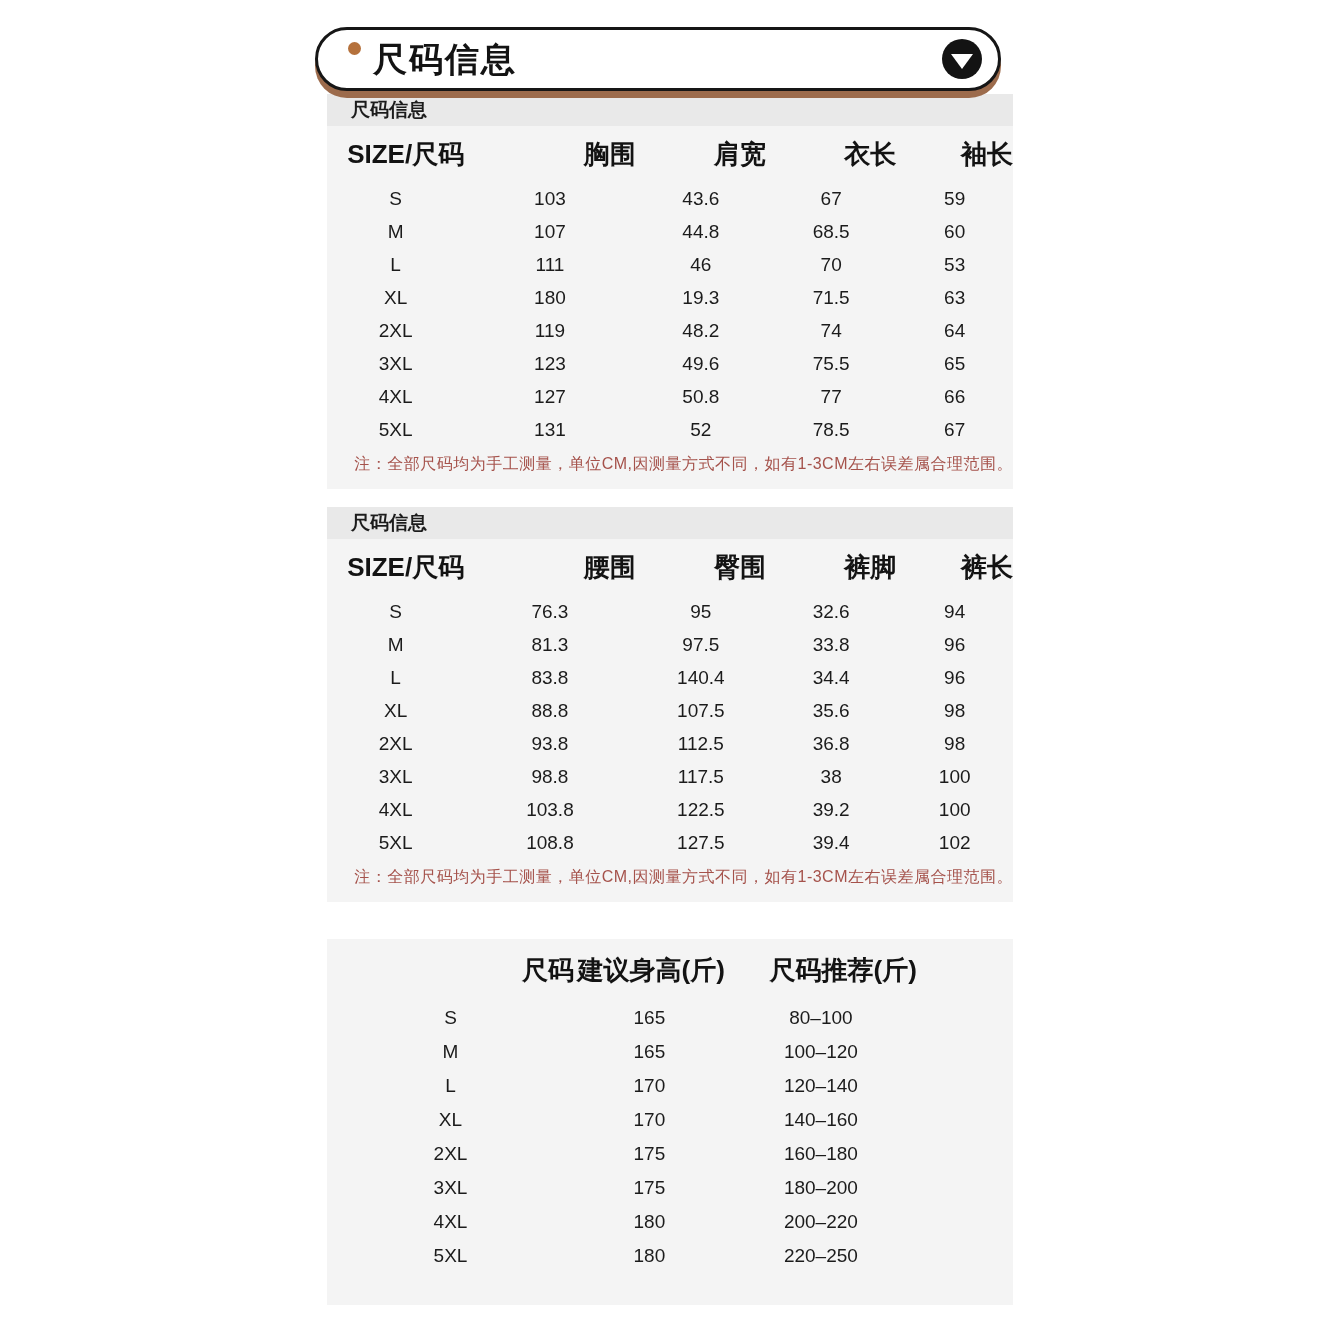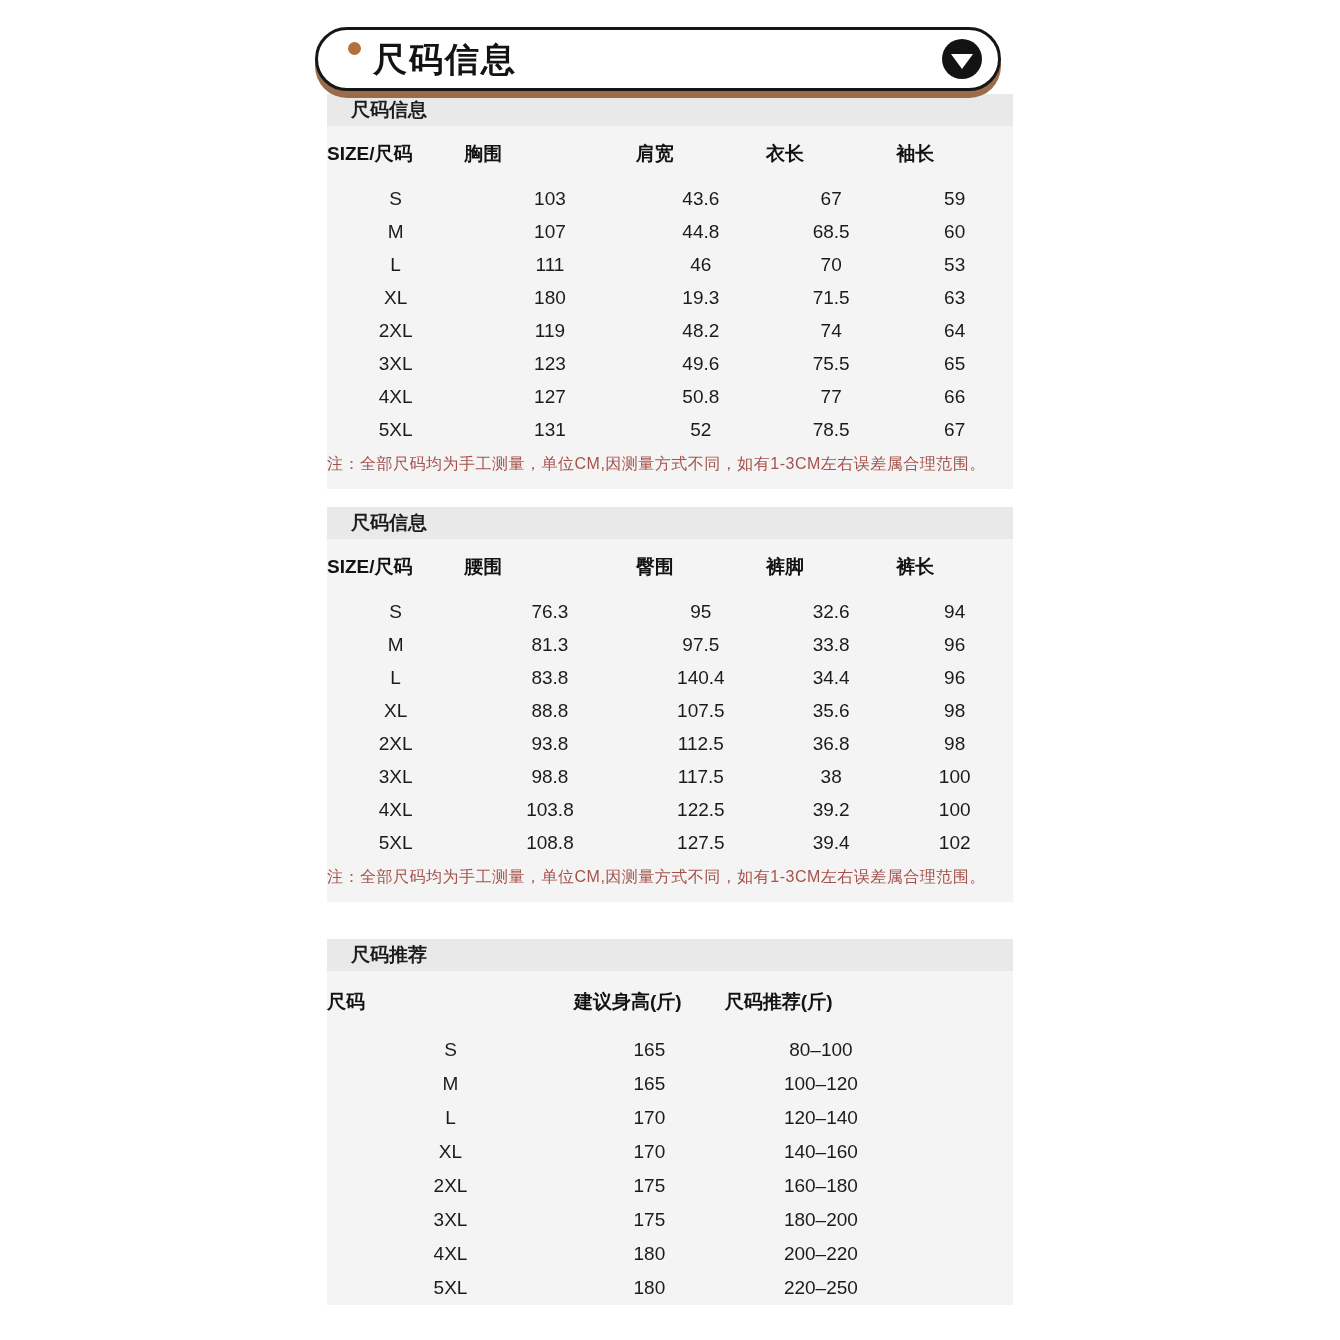--- a/index.html
+++ b/index.html
@@ -42,31 +42,31 @@
   .sec2{margin-top:18px;}
   .sec3{margin-top:37px;height:366px;}
   .sec-strip{
     height:32px;line-height:32px;background:#e9e9e9;
     padding-left:24px;font-size:19px;font-weight:bold;color:#1c1c1c;
   }
   table{
     width:100%;border-collapse:collapse;table-layout:fixed;
   }
   th{
-    font-size:19px;font-weight:bold;color:#131313;text-align:left;
+    font-size:26px;font-weight:bold;color:#131313;text-align:right;
     height:56px;vertical-align:middle;padding:0;
   }
   td{
     font-size:19px;font-weight:normal;color:#1b1b1b;text-align:center;
     height:33px;vertical-align:middle;padding:0;
   }
   .sec3 th{height:62px;}
   .sec3 td{height:34px;}
   .note{
-    color:#a5524b;font-size:16px;text-align:left;
+    color:#a5524b;font-size:16px;text-align:right;
     padding:8px 0 14px 0;letter-spacing:0.5px;
   }
 </style>
 </head>
 <body>
 
 <div class="pill">
   <span class="pill-dot"></span>
   <span class="pill-title">尺码信息</span>
   <button class="pill-btn">
@@ -230,21 +230,20 @@
           <td>127.5</td>
           <td>39.4</td>
           <td>102</td>
         </tr>
       </tbody>
   </table>
   <div class="note">注：全部尺码均为手工测量，单位CM,因测量方式不同，如有1-3CM左右误差属合理范围。</div>
 </div>
 
 <div class="section sec3">
-  <div class="sec-strip">尺码推荐</div>
   <table>
     <colgroup>
         <col style="width:36%">
         <col style="width:22%">
         <col style="width:28%">
         <col style="width:14%">
       </colgroup>
     <thead>
         <tr>
           <th>尺码</th>

